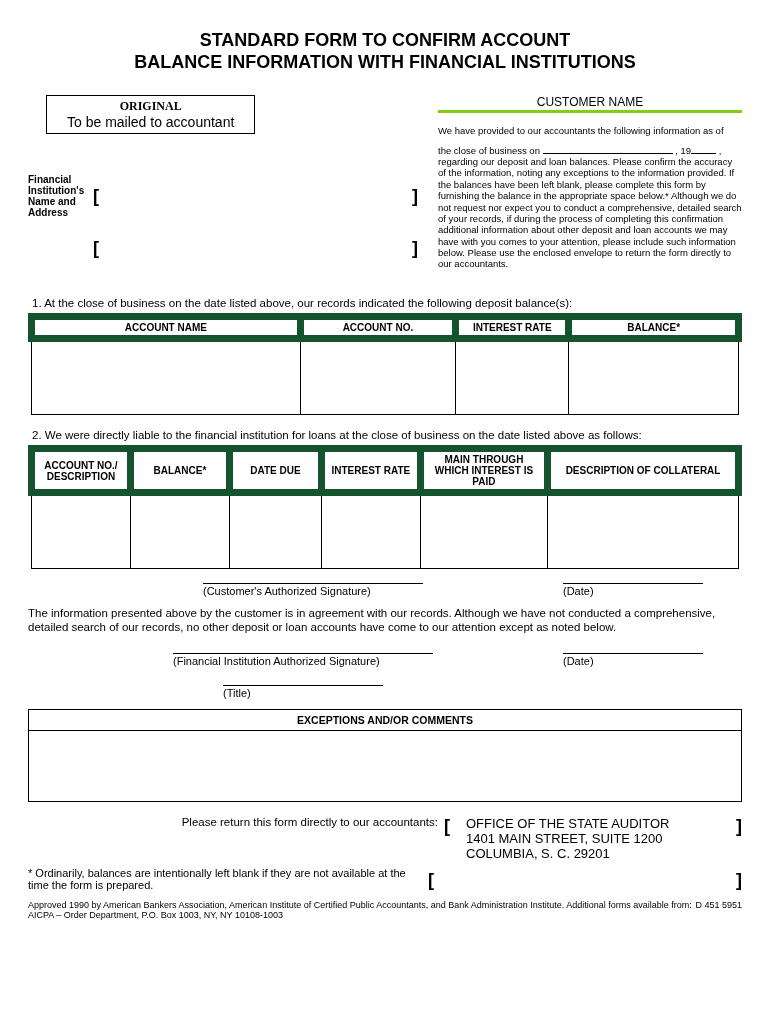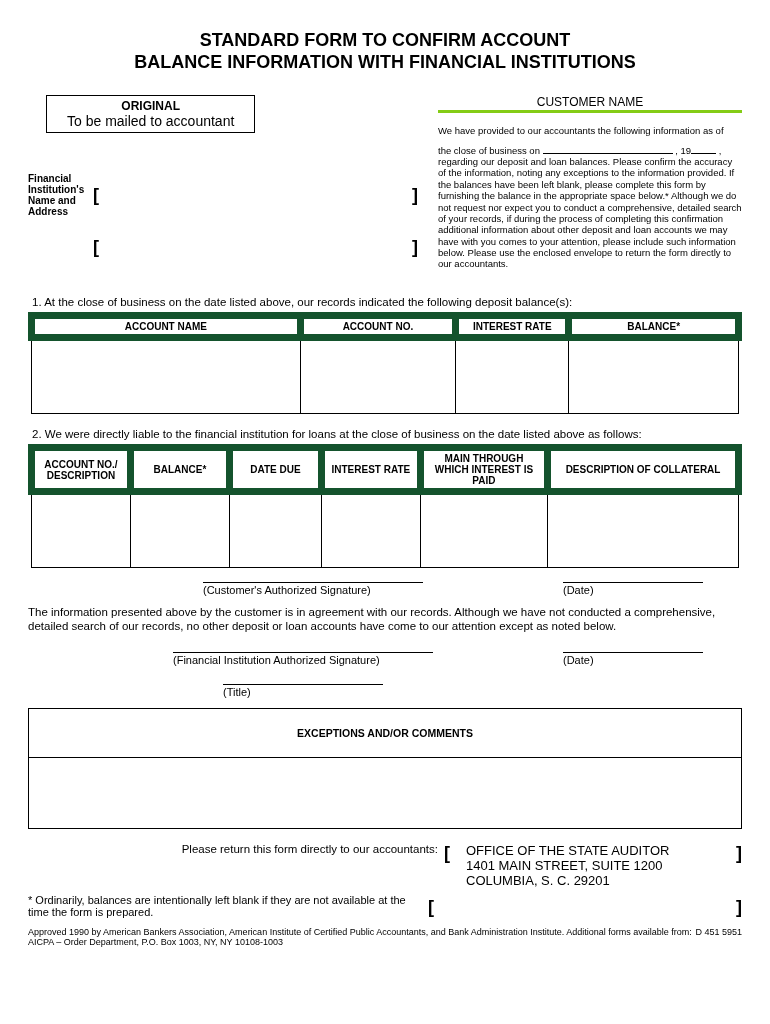--- a/index.html
+++ b/index.html
@@ -39,20 +39,21 @@
     border: 1.5px solid #000;
     display: inline-block;
     padding: 3px 20px;
     text-align: center;
     margin-left: 18px;
     margin-bottom: 40px;
   }
   .original-label {
     font-weight: bold;
     font-size: 12px;
+    font-family: Liberation Serif, serif;
   }
   .original-sub {
     font-size: 14px;
   }
   .fin-inst-label {
     font-weight: bold;
     font-size: 10px;
     display: inline-block;
     width: 65px;
     line-height: 1.1;
@@ -132,21 +133,21 @@
     font-size: 11.5px;
     line-height: 1.2;
     margin: 6px 0 18px 0;
   }
   .exceptions-header {
     text-align: center;
     font-weight: bold;
     font-size: 10.5px;
     border: 1px solid #000;
     border-bottom: none;
-    padding: 18px;
+    padding: 4px;
   }
   .exceptions-box {
     border: 1.5px solid #000;
     height: 70px;
     margin-bottom: 14px;
   }
   .return-section {
     display: flex;
     margin-bottom: 6px;
   }

